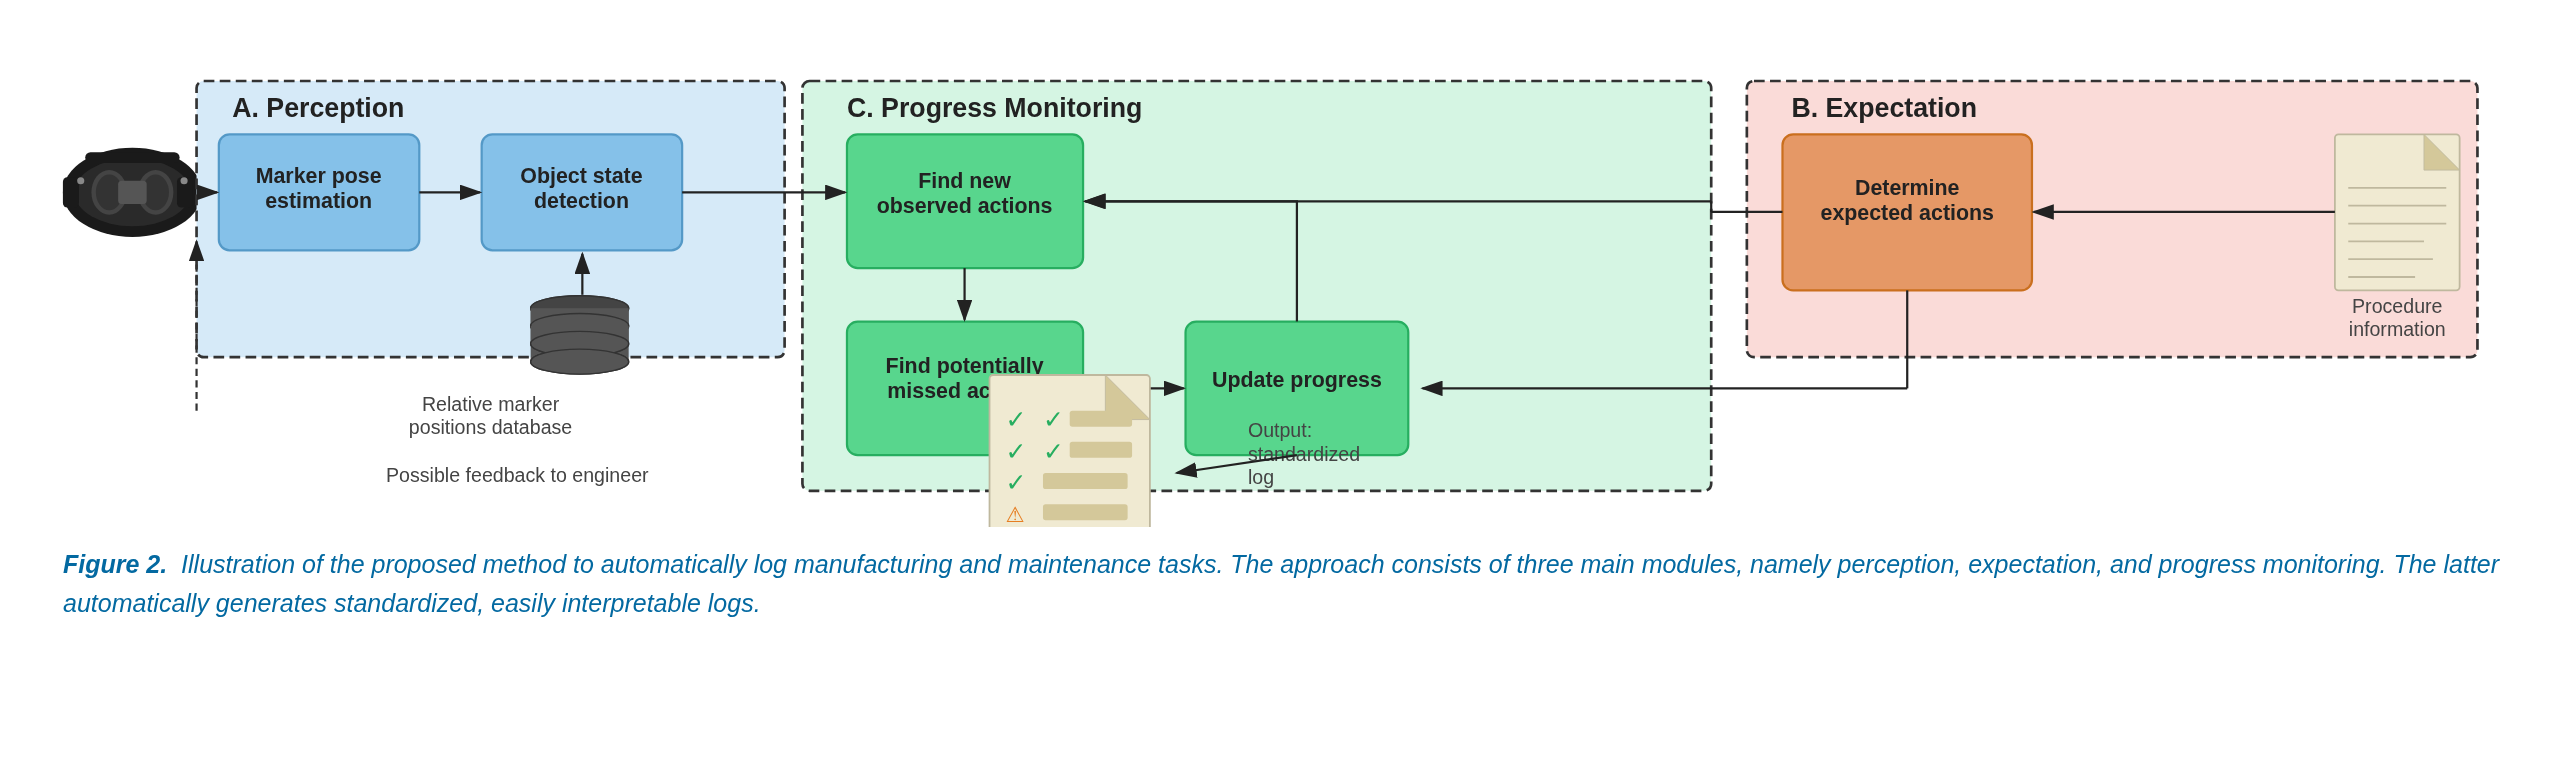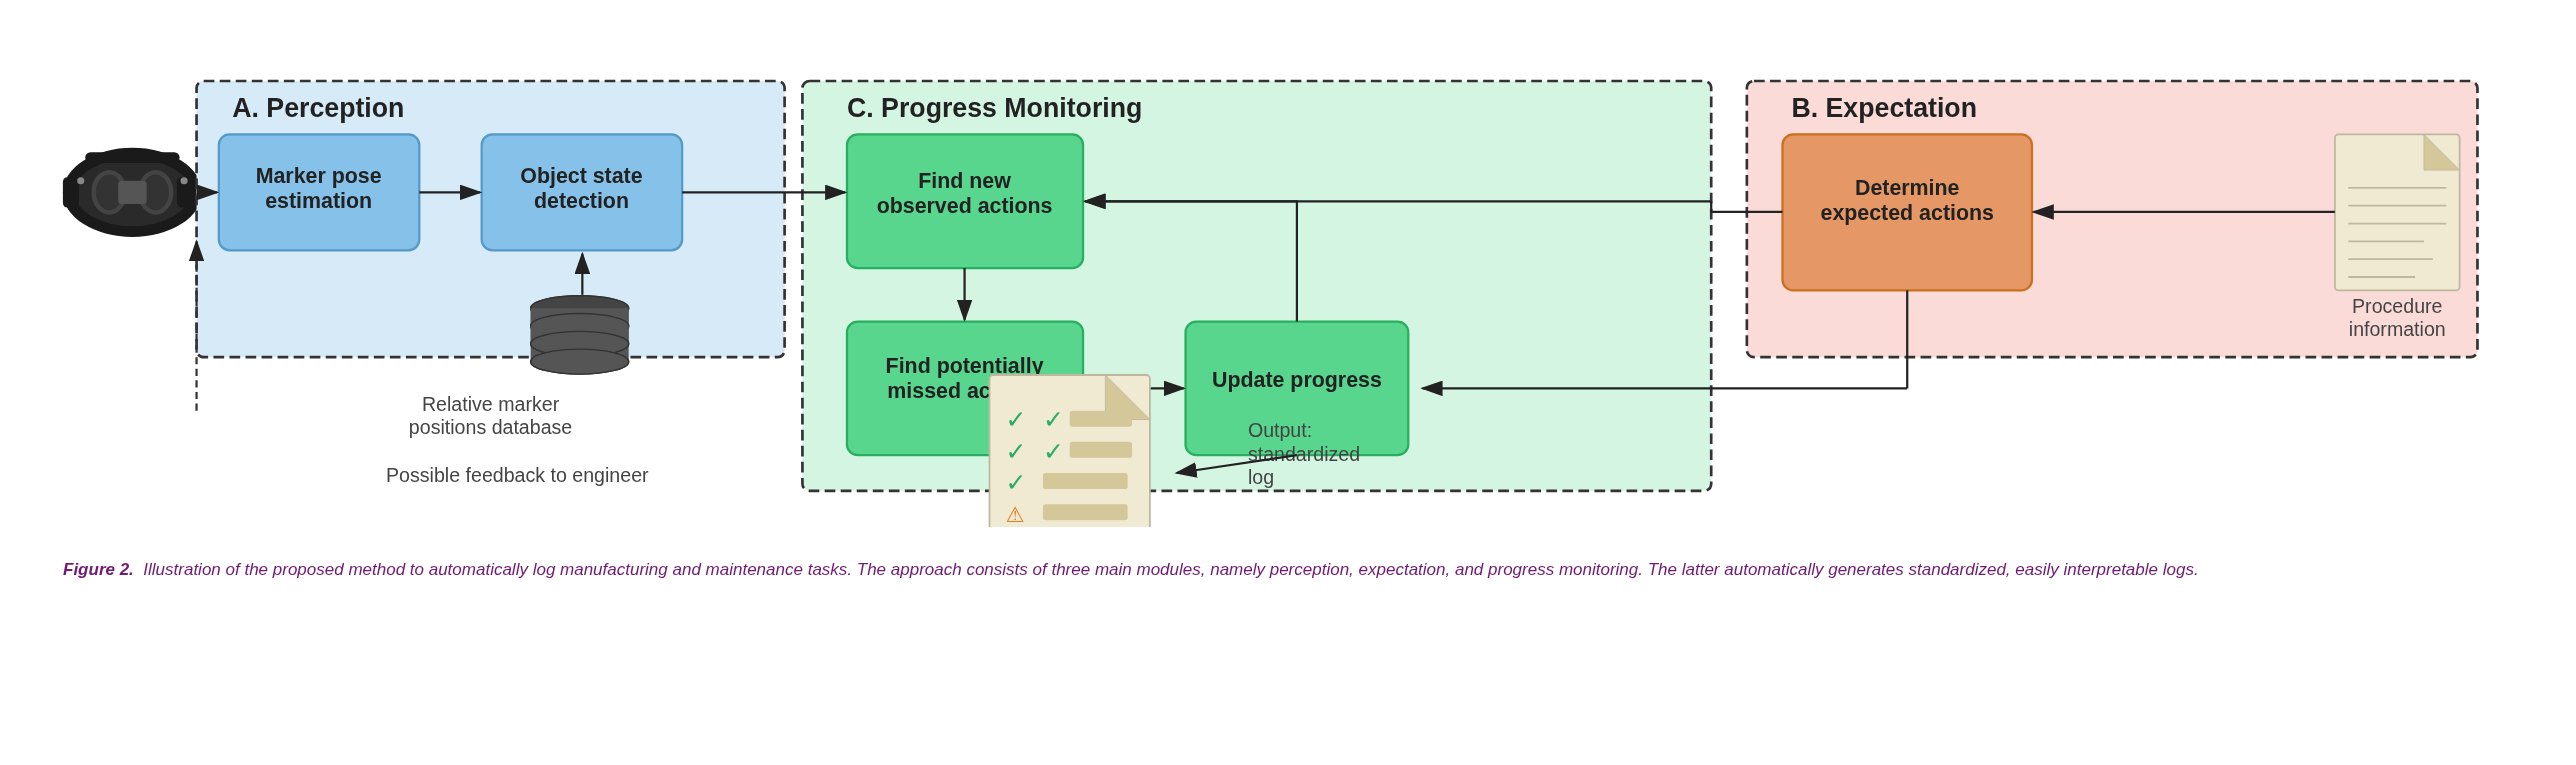--- a/index.html
+++ b/index.html
@@ -12,33 +12,33 @@
     }
     .main-container {
       width: 2576px;
       padding: 27px 54px 27px 54px;
     }
     
     .diagram-area {
       position: relative;
       width: 100%;
       height: 500px;
-      margin-bottom: 30px;
+      margin-bottom: 18px;
     }
     svg.diagram-svg {
       position: absolute;
       top: 0; left: 0;
       width: 100%;
       height: 100%;
     }
     
     .caption {
-      font-size: 17px;
+      font-size: 25px;
       line-height: 1.55;
-      color: #701a75;
+      color: #0369a1;
       max-width: 2464px;
       padding: 0 9px;
     }
     .caption strong {
       font-weight: 900;
       font-style: italic;
     }
     .caption em {
       font-style: italic;
     }

